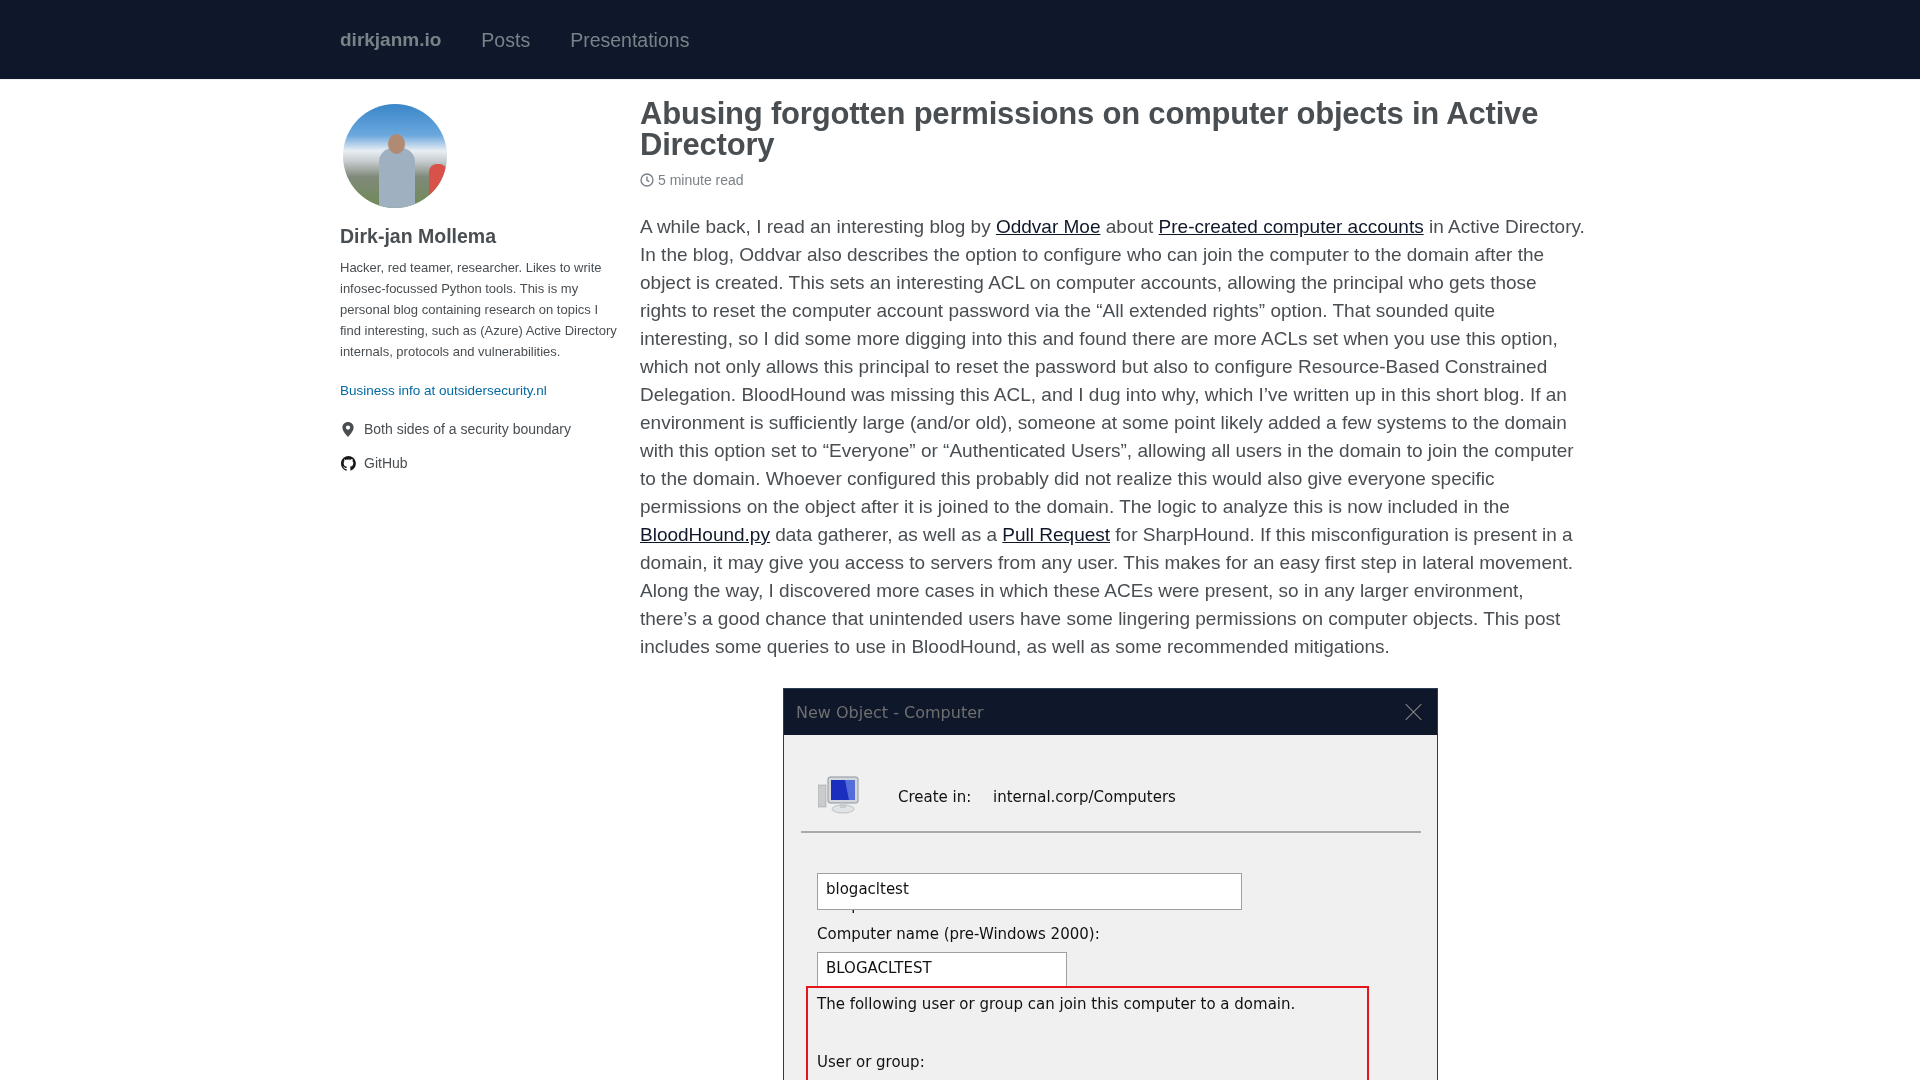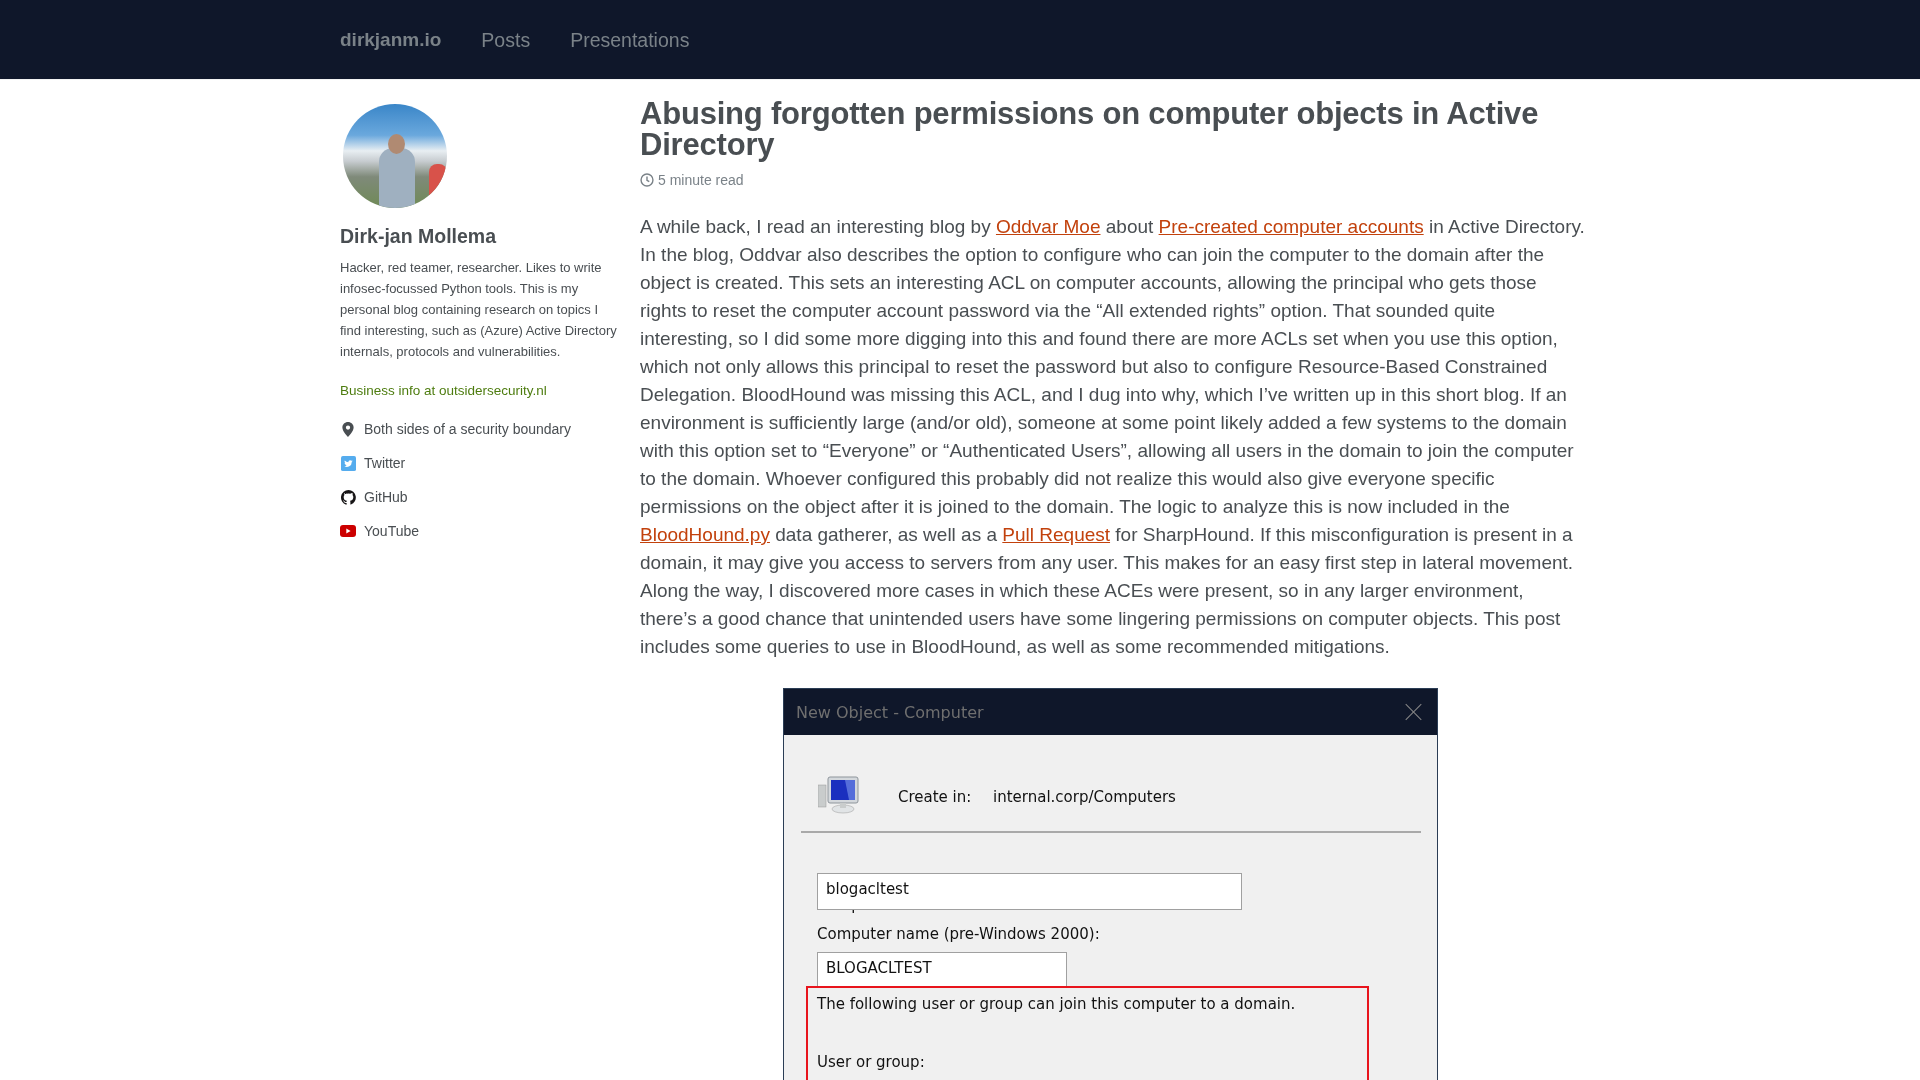--- a/index.html
+++ b/index.html
@@ -14,33 +14,33 @@
 
     
     .sidebar { position: absolute; left: 340px; top: 104px; width: 280px; }
     .avatar { width: 104px; height: 104px; border-radius: 50%; margin-left: 3px; overflow: hidden; position: relative;
       background: linear-gradient(180deg, #3a86c8 0%, #6aa8dd 30%, #e8eef2 45%, #c7ccd0 55%, #7f8a7a 70%, #6f8a55 100%); }
     .avatar .person { position: absolute; left: 36px; top: 44px; width: 36px; height: 60px; background: #9fb0c0; border-radius: 14px 14px 4px 4px; }
     .avatar .head { position: absolute; left: 45px; top: 30px; width: 17px; height: 20px; background: #b08a72; border-radius: 50%; }
     .avatar .other { position: absolute; left: 86px; top: 60px; width: 18px; height: 40px; background: #d8524a; border-radius: 8px 8px 0 0; }
     .author-name { font-size: 19.5px; font-weight: bold; color: #494e52; margin-top: 17px; }
     .author-bio { font-size: 13px; line-height: 21px; color: #494e52; margin-top: 9px; width: 280px; }
-    .business { font-size: 13.5px; margin-top: 21px; color: #4d7c0f; }
+    .business { font-size: 13.5px; margin-top: 21px; color: #0369a1; }
     .author-links { margin-top: 14px; list-style: none; }
     .author-links li { display: flex; align-items: center; font-size: 14px; height: 34px; color: #494e52; }
     .author-links li .icon { width: 16px; height: 16px; margin-right: 8px; display: inline-flex; align-items: center; justify-content: center; }
     .author-links li a { color: #494e52; text-decoration: none; }
 
     
     .article { position: absolute; left: 640px; top: 98px; width: 945px; }
     .page-title { font-size: 31px; line-height: 31px; font-weight: bold; color: #494e52; letter-spacing: -0.2px; }
     .read-time { margin-top: 12px; font-size: 14px; color: #7a8288; display: flex; align-items: center; }
     .read-time svg { margin-right: 4px; }
     .body-text { margin-top: 25px; font-size: 19px; line-height: 28px; color: #494e52; }
-    .body-text a { color: #c2410c; text-decoration: underline; }
+    .body-text a { color: #0f172a; text-decoration: underline; }
 
     
     .figure { position: absolute; left: 783px; top: 688px; width: 655px; height: 420px; border: 1px solid #2b3d55; background: #f0f0f0; overflow: hidden; }
     .dlg-titlebar { height: 46px; background: #0f172a; display: flex; align-items: center; justify-content: space-between; padding: 0 14px 0 12px; }
     .dlg-title { font-family: "DejaVu Sans", sans-serif; font-size: 16px; color: #6f6f6f; }
     .dlg-close { width: 18px; height: 18px; position: relative; }
     .dlg-close::before, .dlg-close::after { content: ""; position: absolute; left: 8px; top: -2px; width: 1px; height: 22px; background: #888; }
     .dlg-close::before { transform: rotate(45deg); }
     .dlg-close::after { transform: rotate(-45deg); }
     .dlg-body { position: relative; font-family: "DejaVu Sans", sans-serif; font-size: 15px; color: #111; }
@@ -81,42 +81,24 @@
       <span class="icon">
         <svg width="12" height="15" viewBox="0 0 12 16">
             <path d="M6 0C2.7 0 0 2.6 0 5.9 0 10.3 6 16 6 16s6-5.7 6-10.1C12 2.6 9.3 0 6 0zm0 8.2A2.3 2.3 0 1 1 6 3.6a2.3 2.3 0 0 1 0 4.6z" fill="#494e52"></path>
           </svg>
       </span>
       <span>Both sides of a security boundary</span>
     </li>
     <li>
       <span class="icon">
         <svg width="15" height="15" viewBox="0 0 16 16">
-            <rect width="16" height="16" rx="2" fill="#55acee"></rect>
-            <path d="M12.6 5.2c-.3.2-.7.3-1.1.3.4-.2.7-.6.8-1-.4.2-.8.4-1.2.5a1.9 1.9 0 0 0-3.2 1.7A5.3 5.3 0 0 1 4 4.8a1.9 1.9 0 0 0 .6 2.5c-.3 0-.6-.1-.8-.2 0 .9.6 1.7 1.5 1.8-.3.1-.6.1-.8 0 .2.8.9 1.3 1.8 1.3a3.8 3.8 0 0 1-2.8.8A5.3 5.3 0 0 0 11.5 6.4v-.2c.4-.3.8-.6 1.1-1z" fill="#fff"></path>
-          </svg>
-      </span>
-      <a href="#">Twitter</a>
-    </li>
-    <li>
-      <span class="icon">
-        <svg width="15" height="15" viewBox="0 0 16 16">
             <path d="M8 0a8 8 0 0 0-2.5 15.6c.4 0 .5-.2.5-.4v-1.4c-2.2.5-2.7-1-2.7-1-.4-.9-.9-1.2-.9-1.2-.7-.5.1-.5.1-.5.8.1 1.2.8 1.2.8.7 1.2 1.9.9 2.3.7.1-.5.3-.9.5-1.1-1.8-.2-3.6-.9-3.6-4 0-.9.3-1.6.8-2.1-.1-.2-.4-1 .1-2.1 0 0 .7-.2 2.2.8a7.5 7.5 0 0 1 4 0c1.5-1 2.2-.8 2.2-.8.4 1.1.2 1.9.1 2.1.5.6.8 1.3.8 2.1 0 3.1-1.9 3.8-3.6 4 .3.3.5.7.5 1.4v2.2c0 .2.1.5.6.4A8 8 0 0 0 8 0z" fill="#171516"></path>
           </svg>
       </span>
       <a href="#">GitHub</a>
-    </li>
-    <li>
-      <span class="icon">
-        <svg width="16" height="12" viewBox="0 0 16 12">
-            <rect width="16" height="12" rx="3" fill="#cc0000"></rect>
-            <path d="M6.3 3.4v5.2L10.6 6z" fill="#fff"></path>
-          </svg>
-      </span>
-      <a href="#">YouTube</a>
     </li>
   </ul>
 </aside>
 
 <main class="article">
   <h1 class="page-title">Abusing forgotten permissions on computer objects in Active Directory</h1>
   <p class="read-time">
     <svg width="14" height="14" viewBox="0 0 16 16">
         <circle cx="8" cy="8" r="6.8" fill="none" stroke="#7a8288" stroke-width="1.6"></circle>
         <path d="M8 4v4.3l2.6 1.6" fill="none" stroke="#7a8288" stroke-width="1.6"></path>

